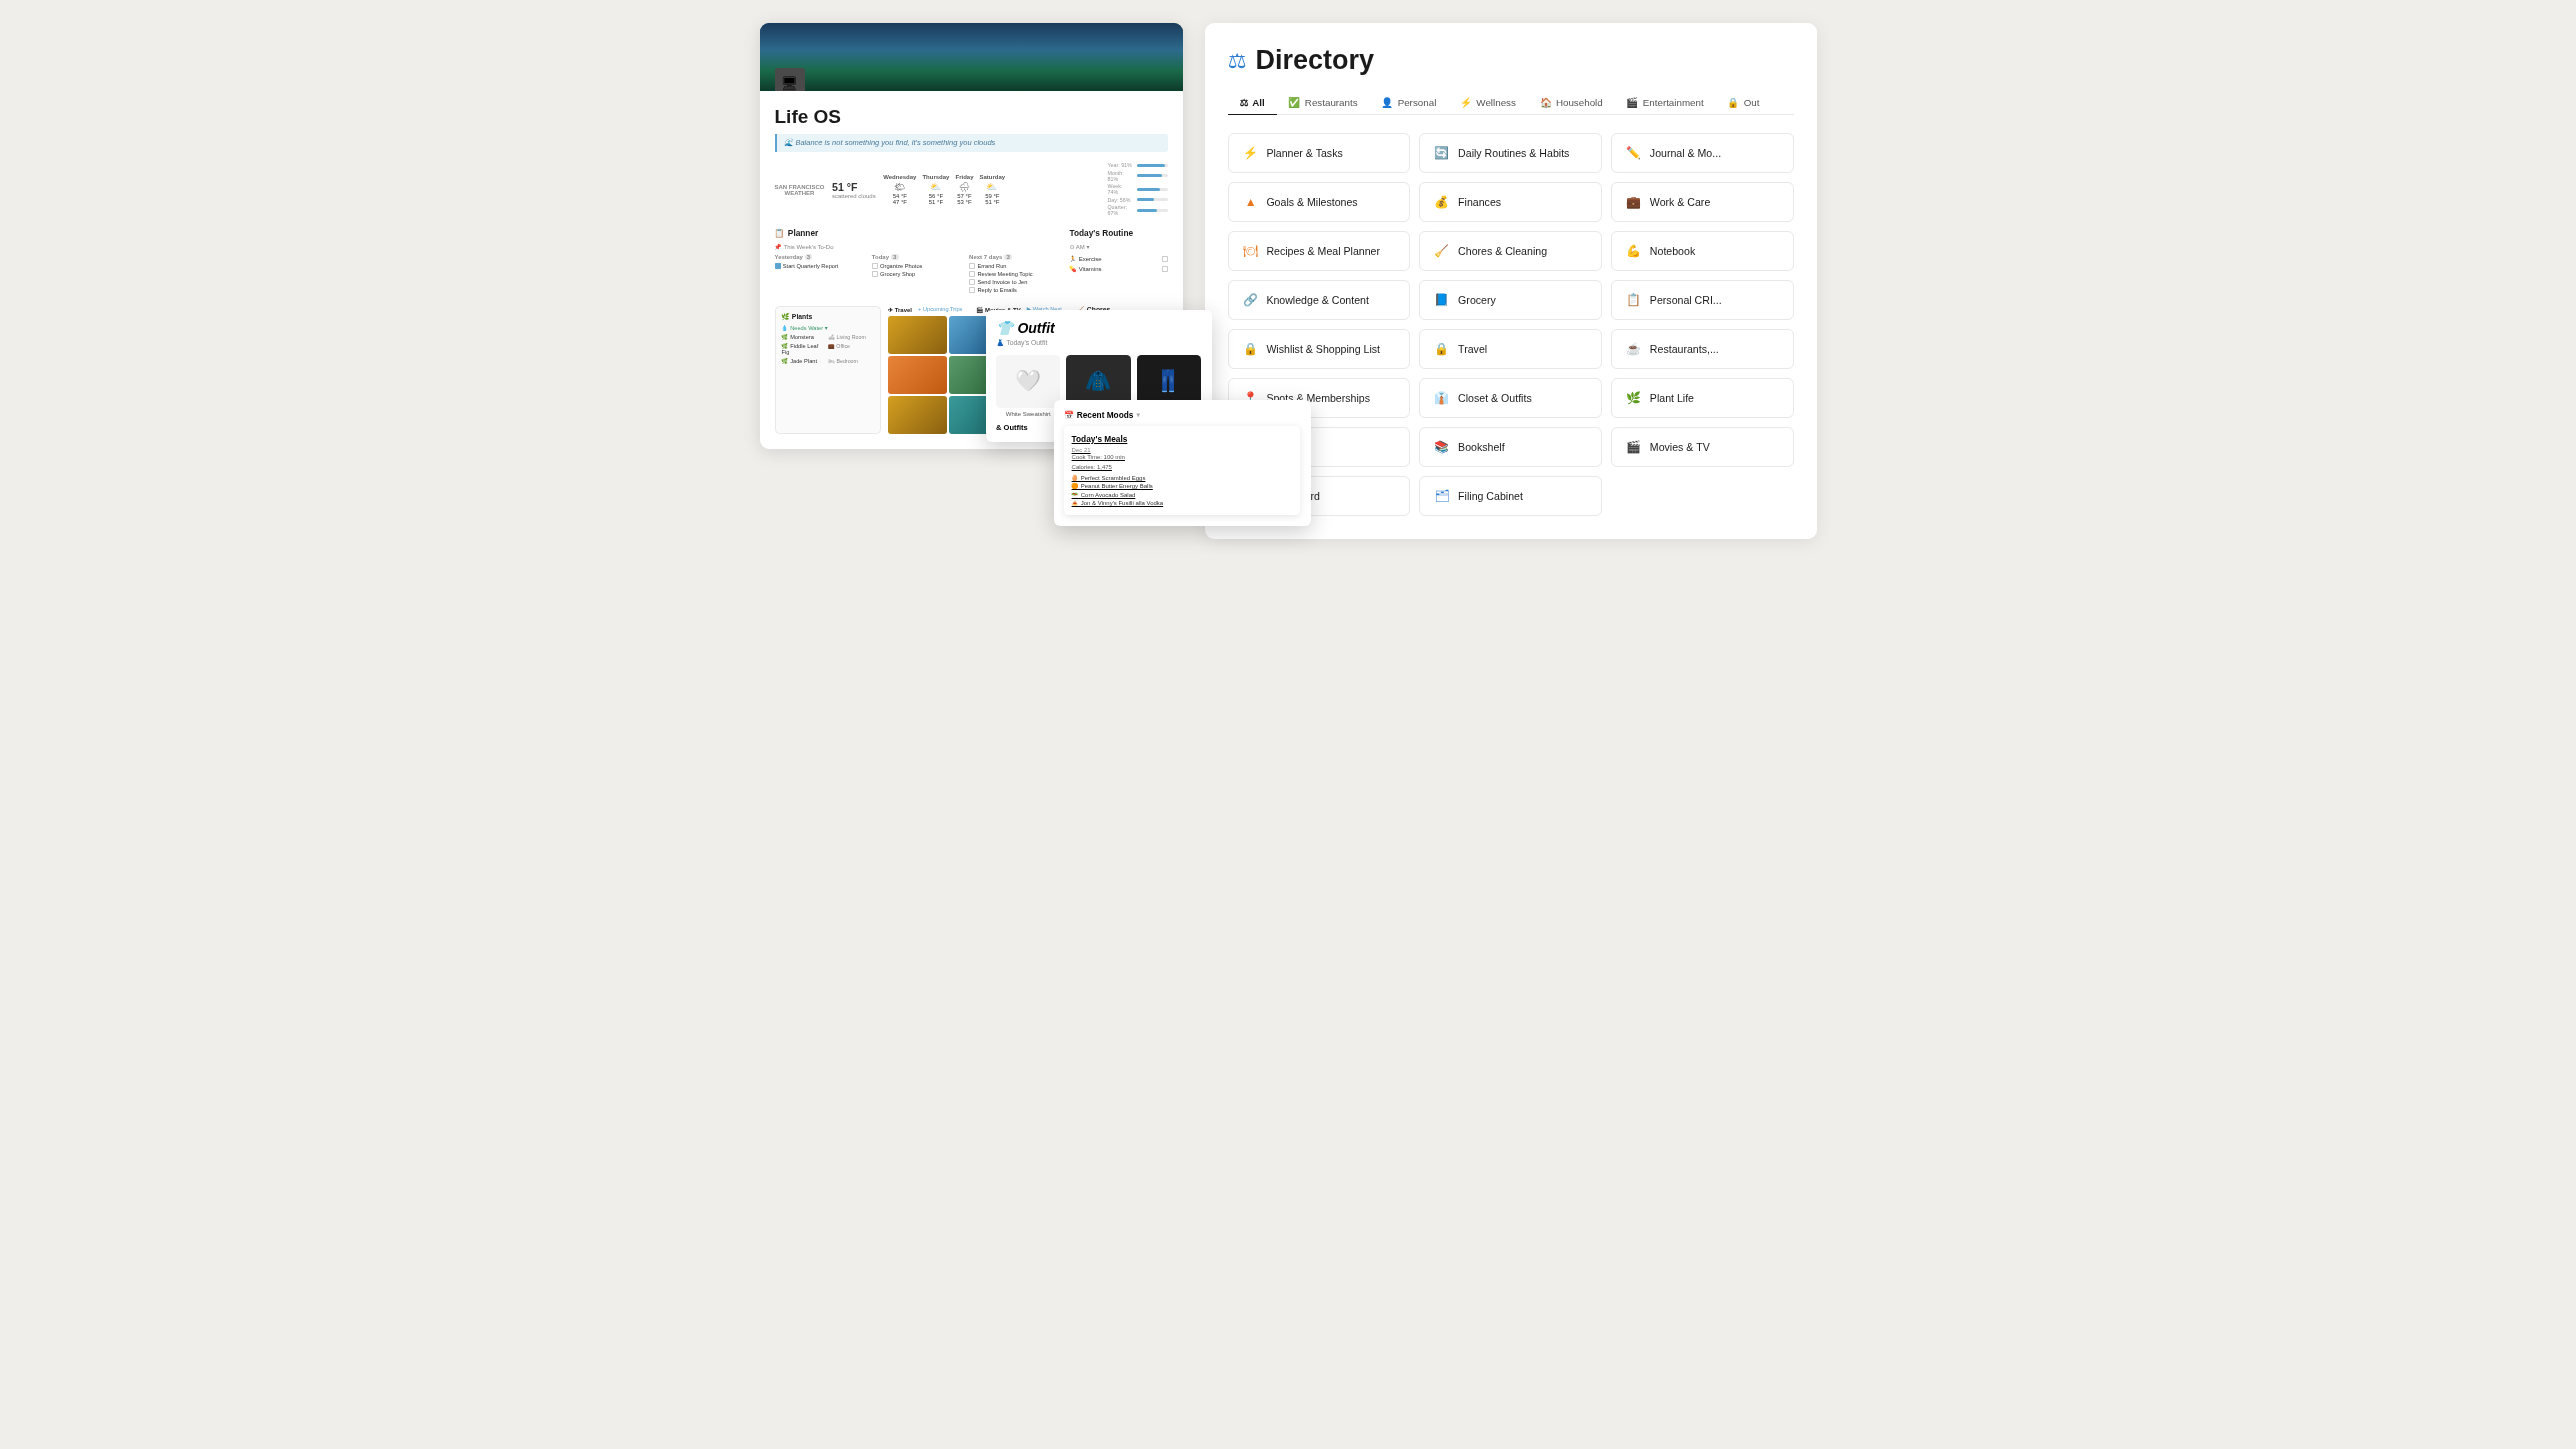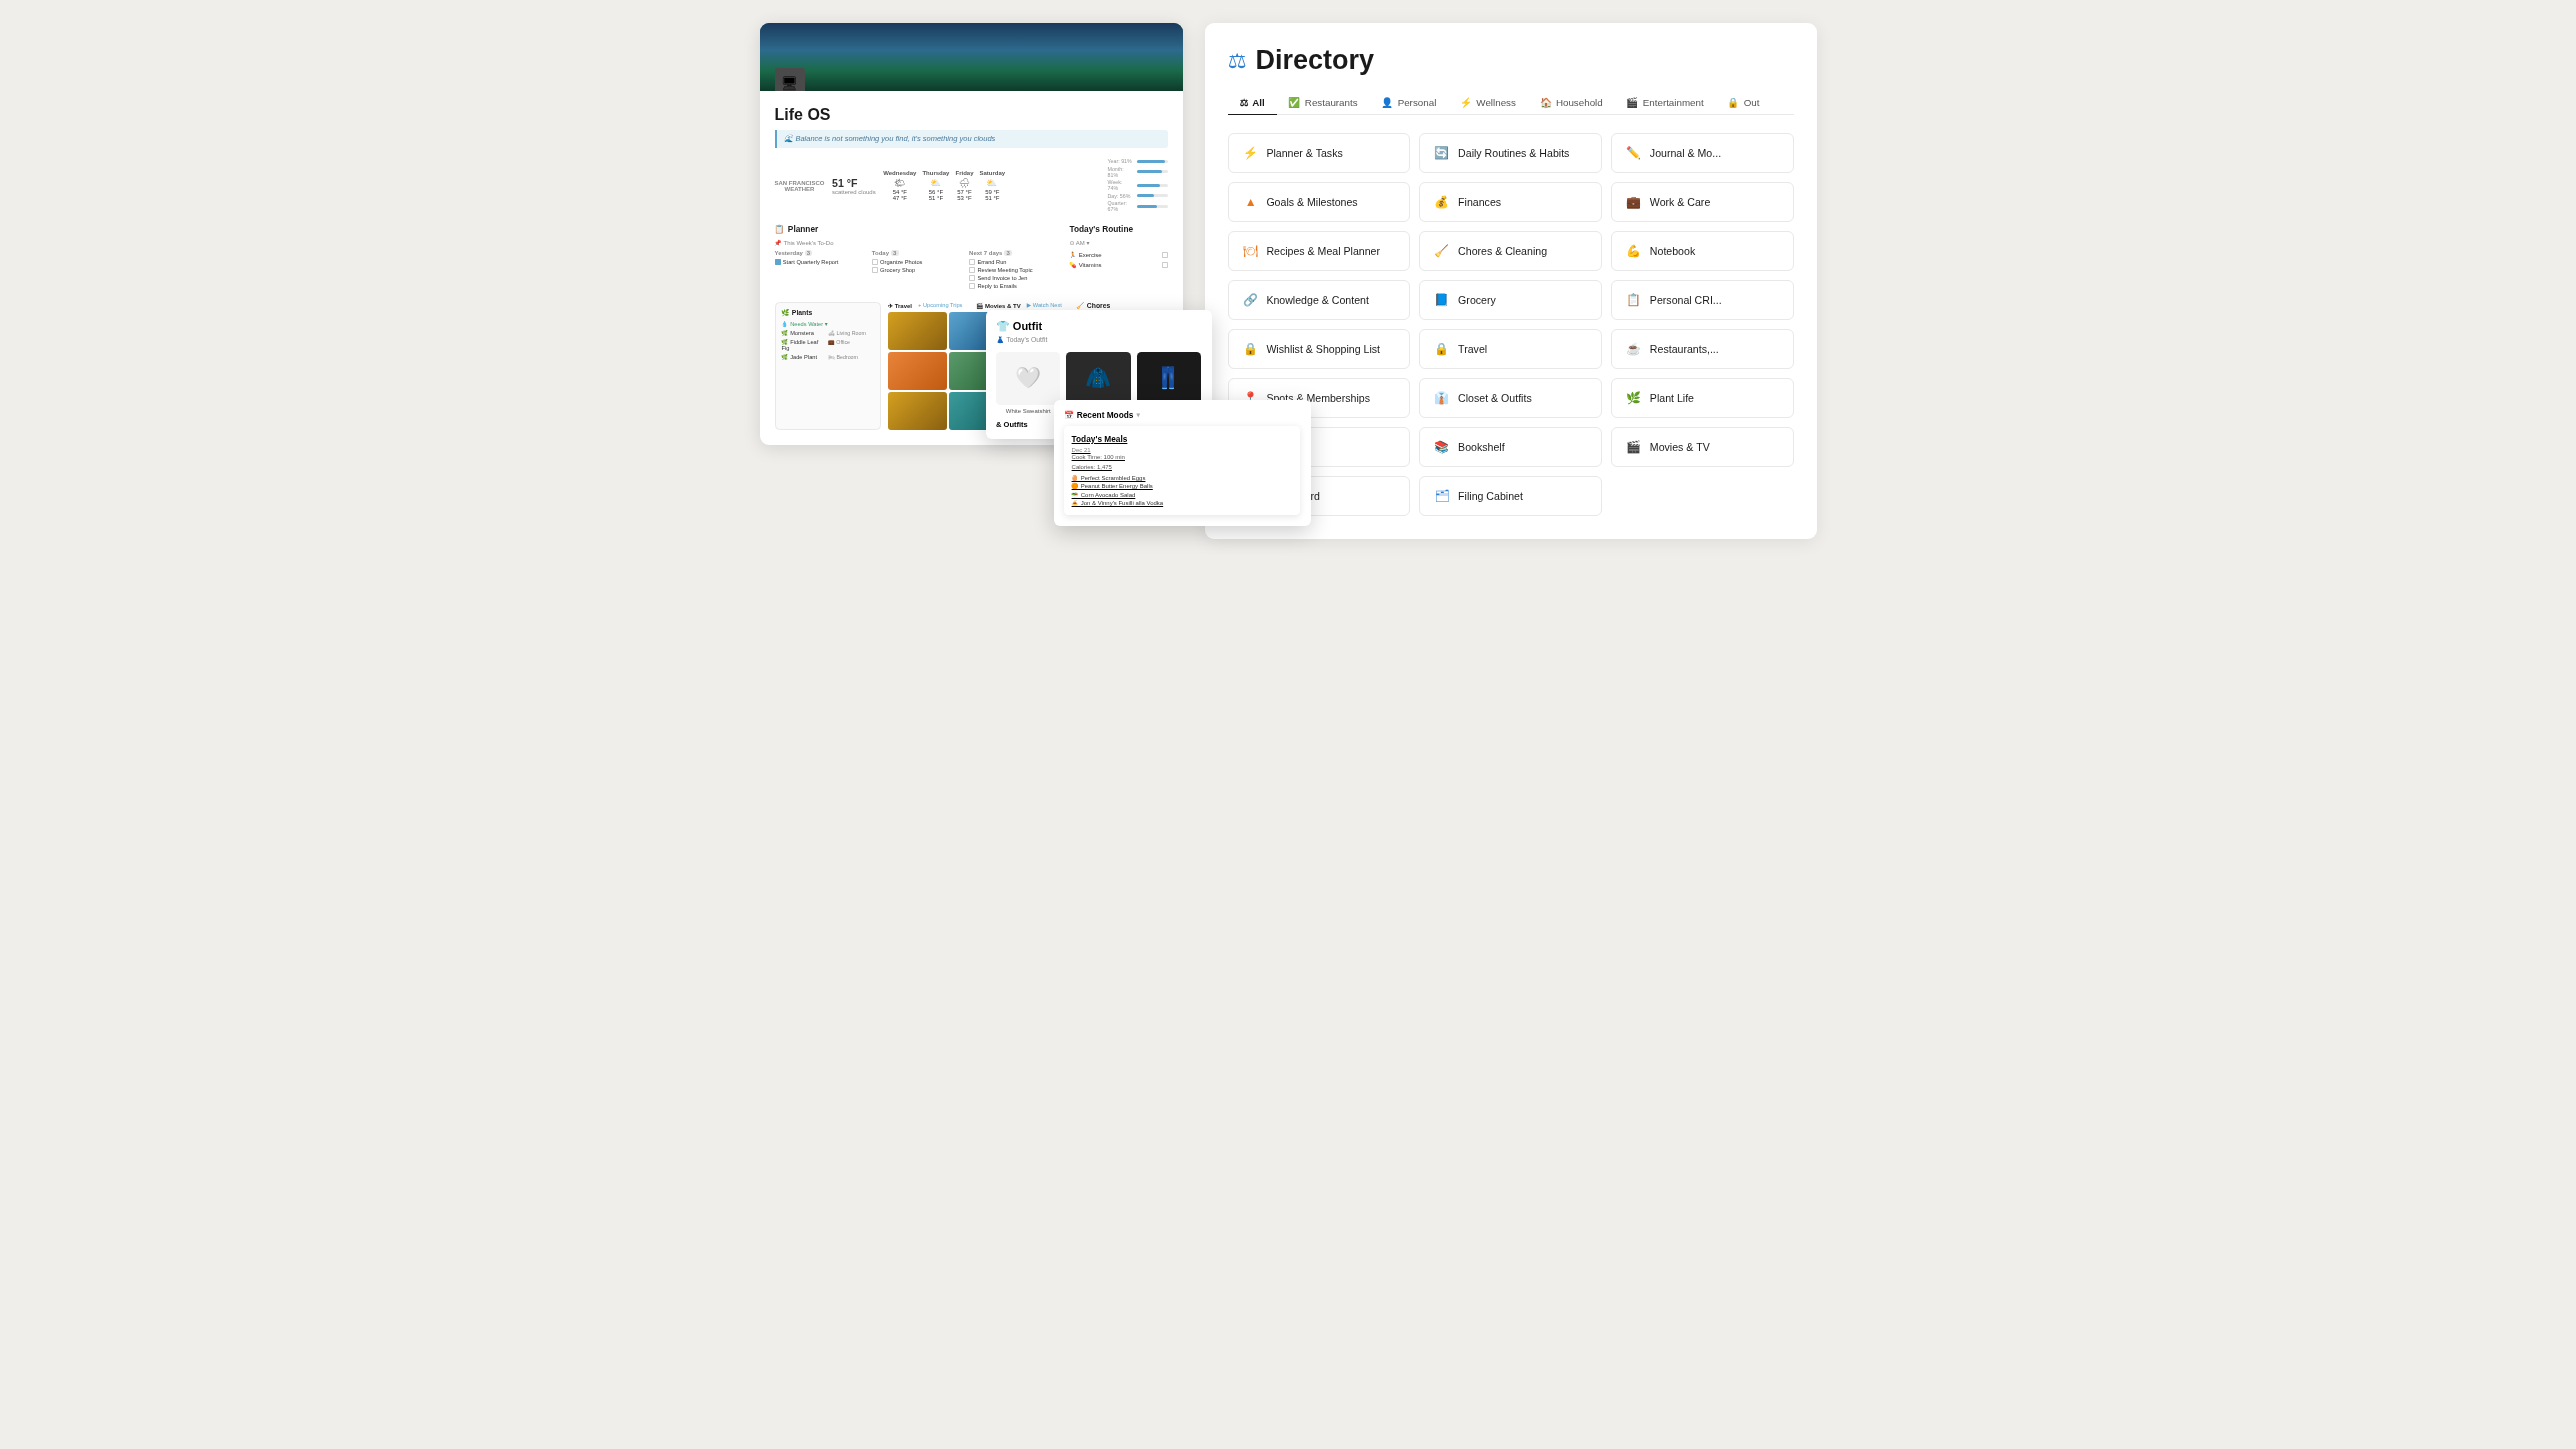--- a/index.html
+++ b/index.html
@@ -56,21 +56,21 @@
       justify-content: center;
       font-size: 13.6px;
       z-index: 2;
     }
 
     .left-content {
       padding: 15px;
     }
 
     .life-os-title {
-      font-size: 16px;
+      font-size: 19px;
       font-weight: 700;
       color: #1a1a1a;
       margin-bottom: 6px;
     }
 
     .balance-quote {
       background: #e8f4f8;
       border-left: 2.3px solid #5ba4cf;
       padding: 4.5px 7.5px;
       font-size: 7.5px;
@@ -279,23 +279,24 @@
       top: 287px;
       left: 226px;
       background: #fff;
       border-radius: 6px;
       box-shadow: 0 6px 22.6px rgba(0,0,0,0.2);
       padding: 10.6px;
       width: 226px;
       z-index: 10;
     }
     .outfit-title {
-      font-size: 11px;
+      font-size: 14px;
       font-weight: 700;
       margin-bottom: 3px;
+      font-style: italic;
     }
     .outfit-subtitle {
       font-size: 6.8px;
       color: #888;
       margin-bottom: 7.5px;
     }
     .outfit-items {
       display: flex;
       gap: 6px;
     }

